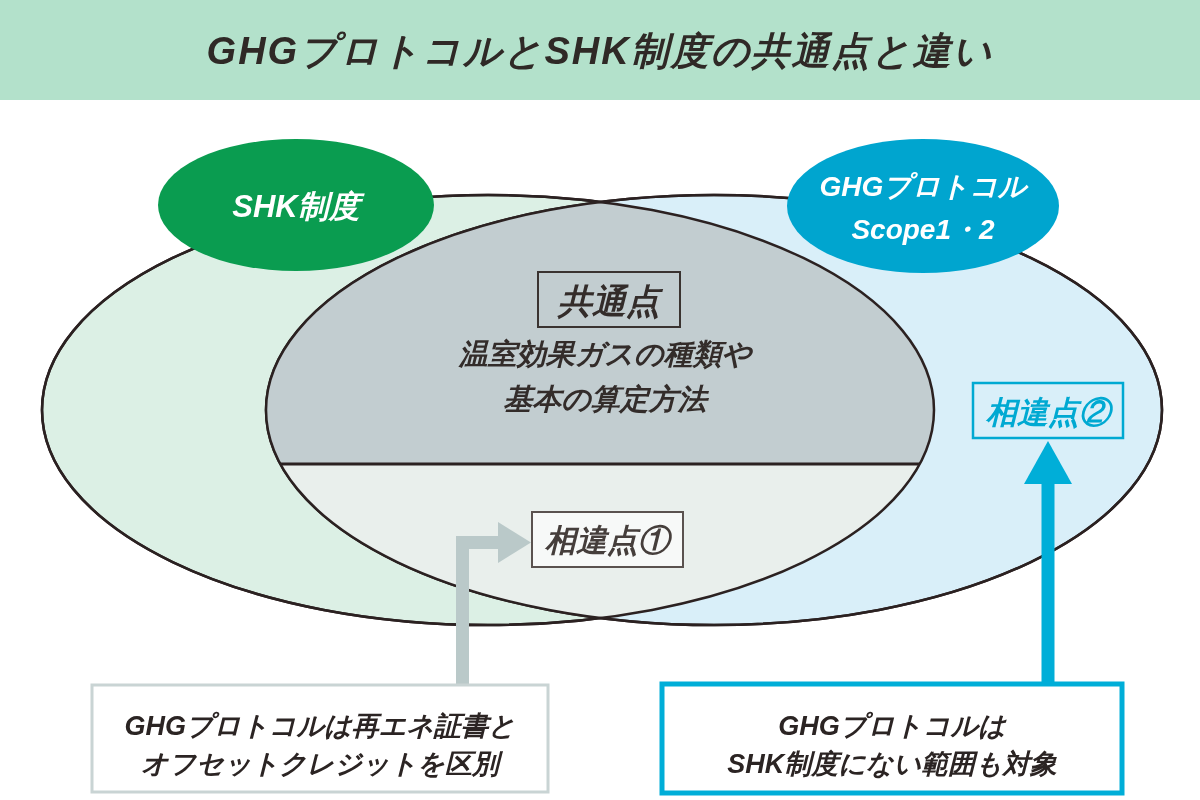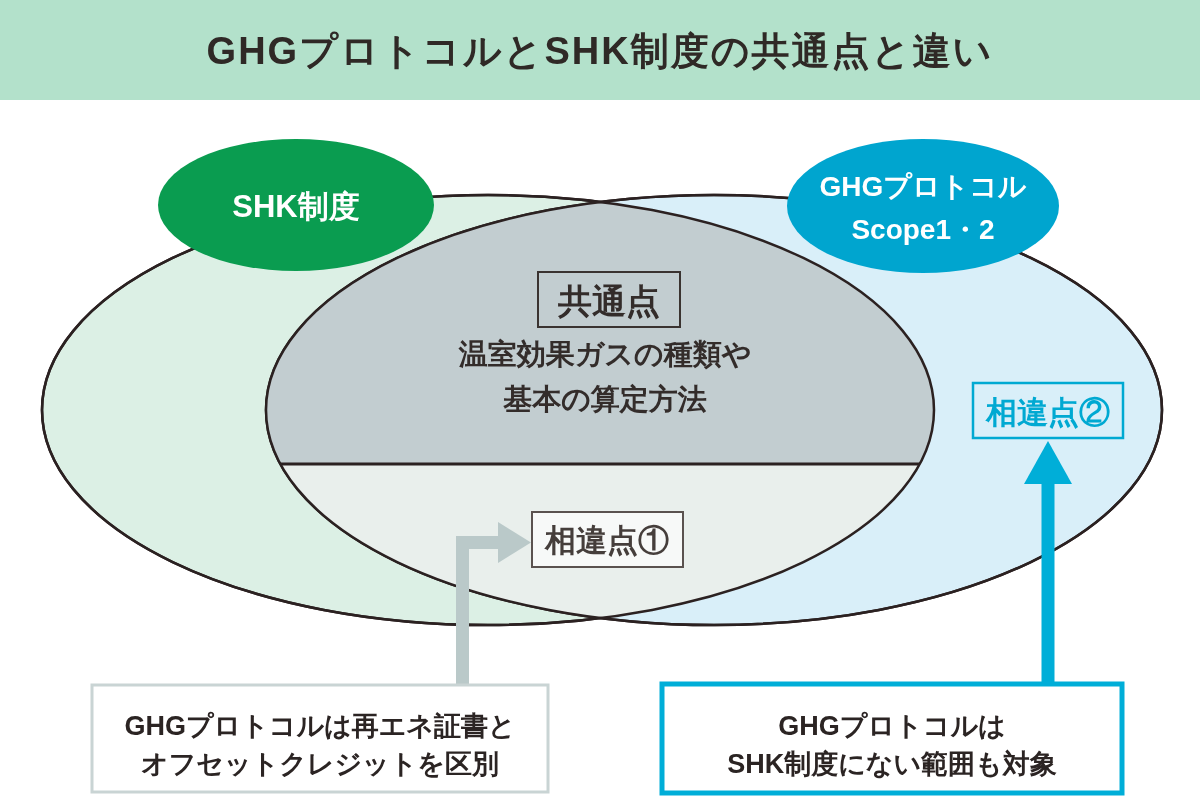--- a/index.html
+++ b/index.html
@@ -7,20 +7,21 @@
     padding: 0;
     background: #ffffff;
   }
   .page {
     position: relative;
     width: 1200px;
     height: 800px;
     background: #ffffff;
     overflow: hidden;
     font-family: "Liberation Sans", sans-serif;
+    font-style: italic;
   }
   svg { display: block; }
   .title-text {
     font-family: "Liberation Sans", sans-serif;
     font-weight: 700;
     font-size: 38px;
     letter-spacing: 2px;
     fill: #2f2926;
   }
   .badge-text {

